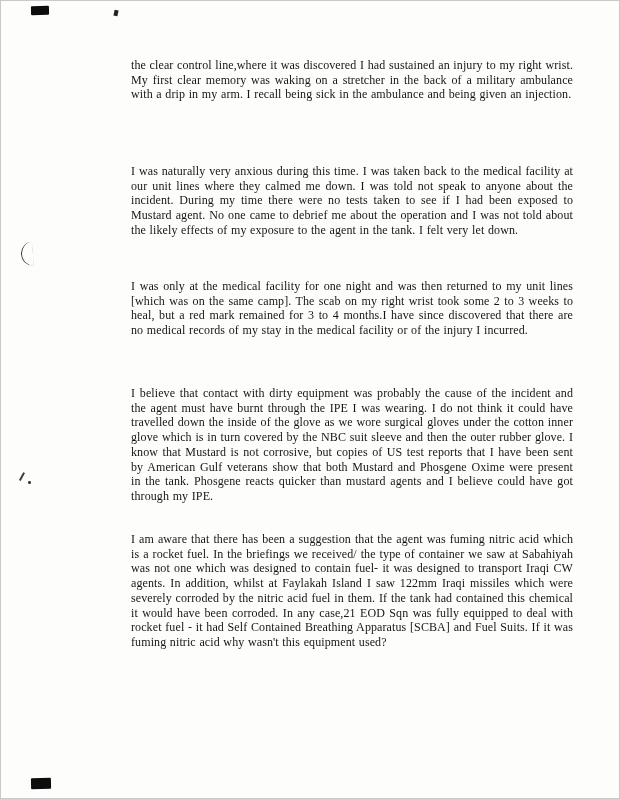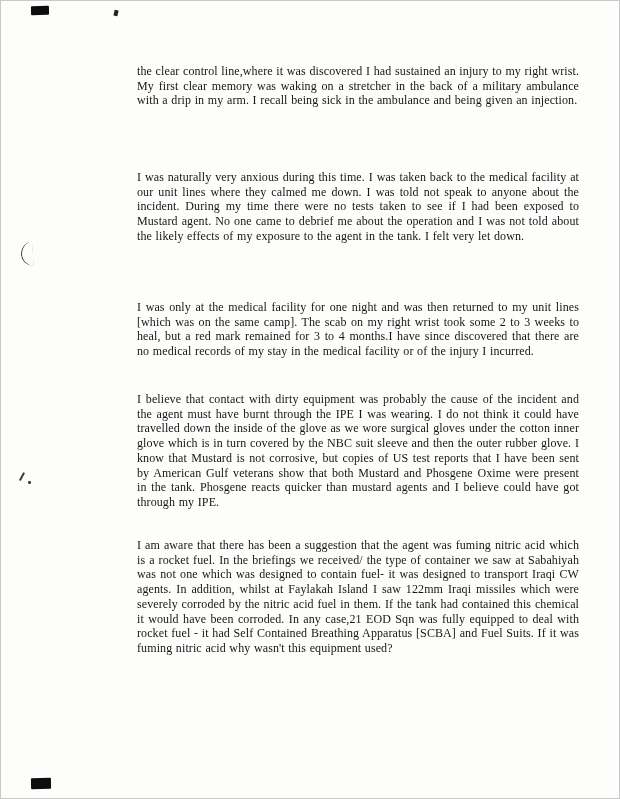--- a/index.html
+++ b/index.html
@@ -14,21 +14,21 @@
     background: #fdfdfc;
     box-sizing: border-box;
     border: 1px solid #c9c9c9;
     overflow: hidden;
     font-family: "Liberation Serif", "DejaVu Serif", serif;
   }
   .para {
     position: absolute;
     left: 130px;
     width: 442px;
-    margin: 6px;
+    margin: 0;
     font-size: 12px;
     line-height: 14.7px;
     color: #161616;
     text-align: justify;
     letter-spacing: 0.1px;
     word-spacing: 0.5px;
   }
   
   .blob {
     position: absolute;
@@ -79,17 +79,17 @@
 
   <div class="blob blob-top-left"></div>
   <div class="blob speck-top"></div>
   <div class="pen-paren"></div>
   <div class="pen-slash"></div>
   <div class="pen-dot"></div>
   <div class="blob blob-bottom-left"></div>
 
   <p class="para" style="top:57px">the clear control line,where it was discovered I had sustained an injury to my right wrist. My first clear memory was waking on a stretcher in the back of a military ambulance with a drip in my arm. I recall being sick in the ambulance and being given an injection.</p>
   <p class="para" style="top:163px">I was naturally very anxious during this time. I was taken back to the medical facility at our unit lines where they calmed me down. I was told not speak to anyone about the incident. During my time there were no tests taken to see if I had been exposed to Mustard agent. No one came to debrief me about the operation and I was not told about the likely effects of my exposure to the agent in the tank. I felt very let down.</p>
-  <p class="para" style="top:293px">I was only at the medical facility for one night and was then returned to my unit lines [which was on the same camp]. The scab on my right wrist took some 2 to 3 weeks to heal, but a red mark remained for 3 to 4 months.I have since discovered that there are no medical records of my stay in the medical facility or of the injury I incurred.</p>
+  <p class="para" style="top:278px">I was only at the medical facility for one night and was then returned to my unit lines [which was on the same camp]. The scab on my right wrist took some 2 to 3 weeks to heal, but a red mark remained for 3 to 4 months.I have since discovered that there are no medical records of my stay in the medical facility or of the injury I incurred.</p>
   <p class="para" style="top:385px">I believe that contact with dirty equipment was probably the cause of the incident and the agent must have burnt through the IPE I was wearing. I do not think it could have travelled down the inside of the glove as we wore surgical gloves under the cotton inner glove which is in turn covered by the NBC suit sleeve and then the outer rubber glove. I know that Mustard is not corrosive, but copies of US test reports that I have been sent by American Gulf veterans show that both Mustard and Phosgene Oxime were present in the tank. Phosgene reacts quicker than mustard agents and I believe could have got through my IPE.</p>
   <p class="para" style="top:531px">I am aware that there has been a suggestion that the agent was fuming nitric acid which is a rocket fuel. In the briefings we received/ the type of container we saw at Sabahiyah was not one which was designed to contain fuel- it was designed to transport Iraqi CW agents. In addition, whilst at Faylakah Island I saw 122mm Iraqi missiles which were severely corroded by the nitric acid fuel in them. If the tank had contained this chemical it would have been corroded. In any case,21 EOD Sqn was fully equipped to deal with rocket fuel - it had Self Contained Breathing Apparatus [SCBA] and Fuel Suits. If it was fuming nitric acid why wasn't this equipment used?</p>
 
 </div>
 
 </body></html>

